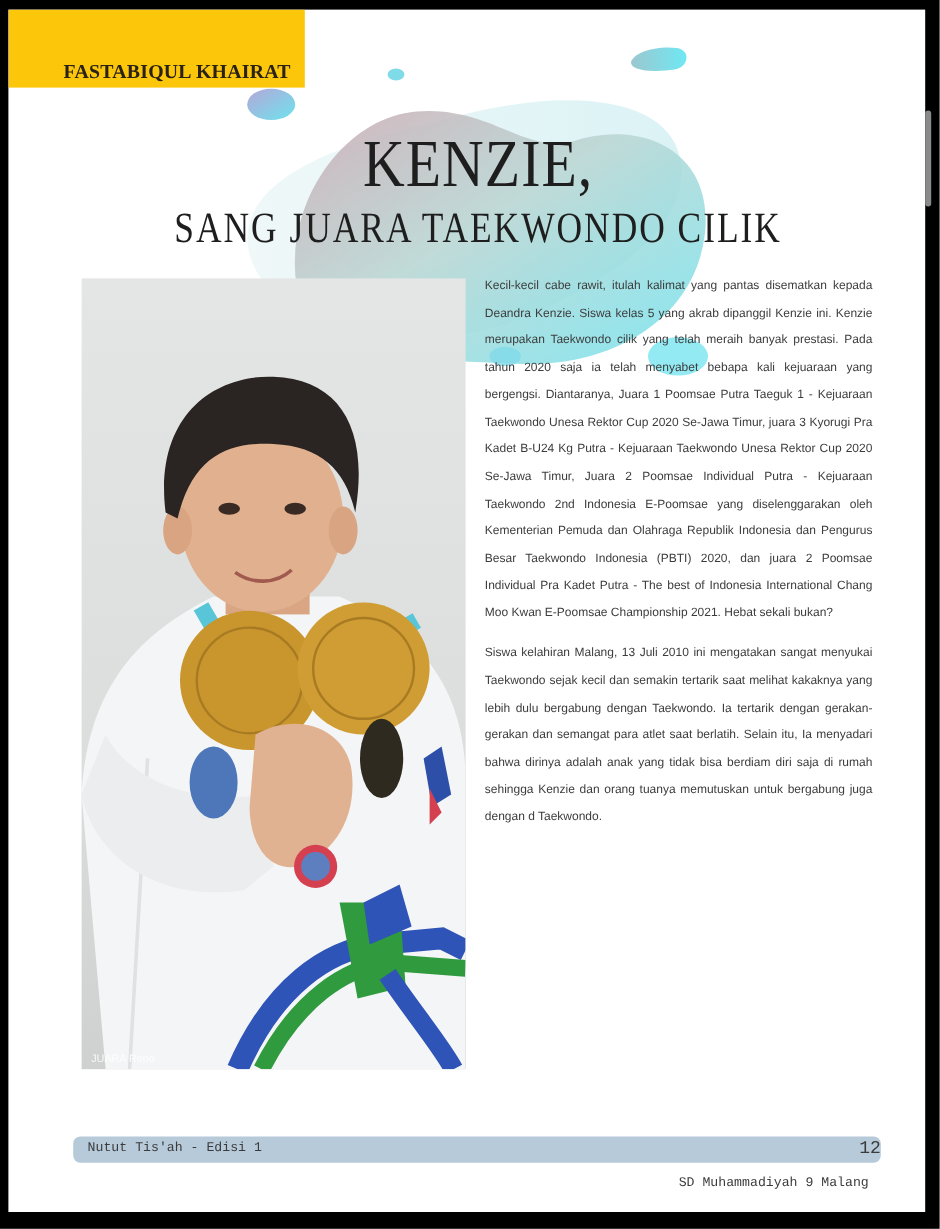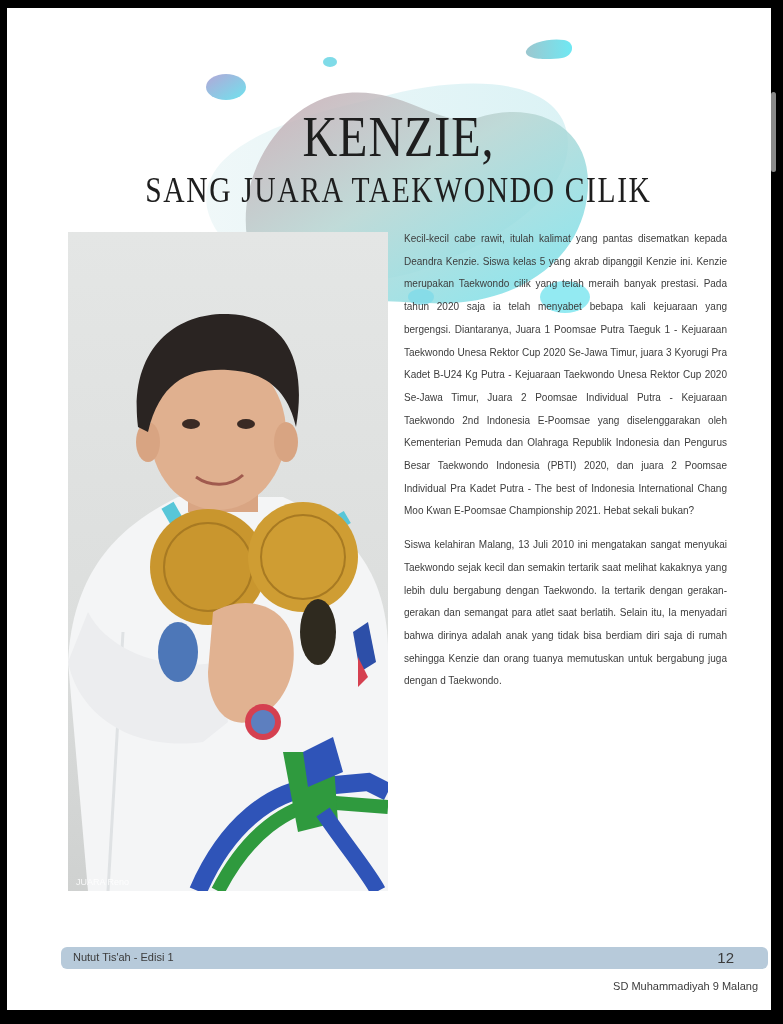--- a/index.html
+++ b/index.html
@@ -46,21 +46,21 @@
   }
   .article {
     position: absolute; left: 397px; top: 220px; width: 323px;
     font-family: "Liberation Sans", sans-serif; font-size: 10px; line-height: 22.7px;
     color: #3c3c3c; text-align: justify;
   }
   .article p { margin: 0 0 11px 0; }
   .footer {
     position: absolute; left: 54px; top: 939px; width: 673px; height: 22px;
     background: #b7cada; border-radius: 6px;
-    font-family: Liberation Sans, sans-serif; color: #3b3b3b; padding-left: 34px;
+    font-family: Liberation Mono, monospace; color: #3b3b3b;
   }
   .footer .left { position: absolute; left: 12px; top: 4px; font-size: 11px; }
   .footer .center { position: absolute; left: 0; width: 673px; text-align: right; top: 2px; font-size: 15px; }
   .footer .right { position: absolute; right: 10px; top: 4px; font-size: 11px; margin-top: 29px; }
 </style>
 </head>
 <body>
 
 <div class="page">
 
@@ -100,20 +100,23 @@
       </defs>
     <path d="M2,15 C6,6 26,2 40,4 C52,6 50,20 38,22 C24,24 0,24 2,15 Z" fill="url(#gDot2)"></path>
   </svg>
   <svg class="blob" style="left:400px; top:280px;" width="28" height="18" viewBox="0 0 28 18">
     <ellipse cx="14" cy="9" rx="13" ry="8" fill="#7fdbe8" opacity="0.8"></ellipse>
   </svg>
   <svg class="blob" style="left:532px; top:272px;" width="52" height="34" viewBox="0 0 52 34">
     <ellipse cx="26" cy="17" rx="25" ry="16" fill="#6fe3ee" opacity="0.75"></ellipse>
   </svg>
 
+  <div class="section-tag">
+    <span>FASTABIQUL KHAIRAT</span>
+  </div>
 
   <div class="title-main">KENZIE,</div>
   <div class="title-sub">SANG JUARA TAEKWONDO CILIK</div>
 
   <div class="photo">
     <svg width="320" height="659" viewBox="0 0 320 659">
 
       <path d="M20,659 L0,430 C5,330 60,290 110,265 L215,265 C270,290 320,330 320,420 L320,659 Z" fill="#f4f5f6"></path>
       <path d="M40,659 L55,400" stroke="#dfe2e4" stroke-width="3" fill="none"></path>
 

